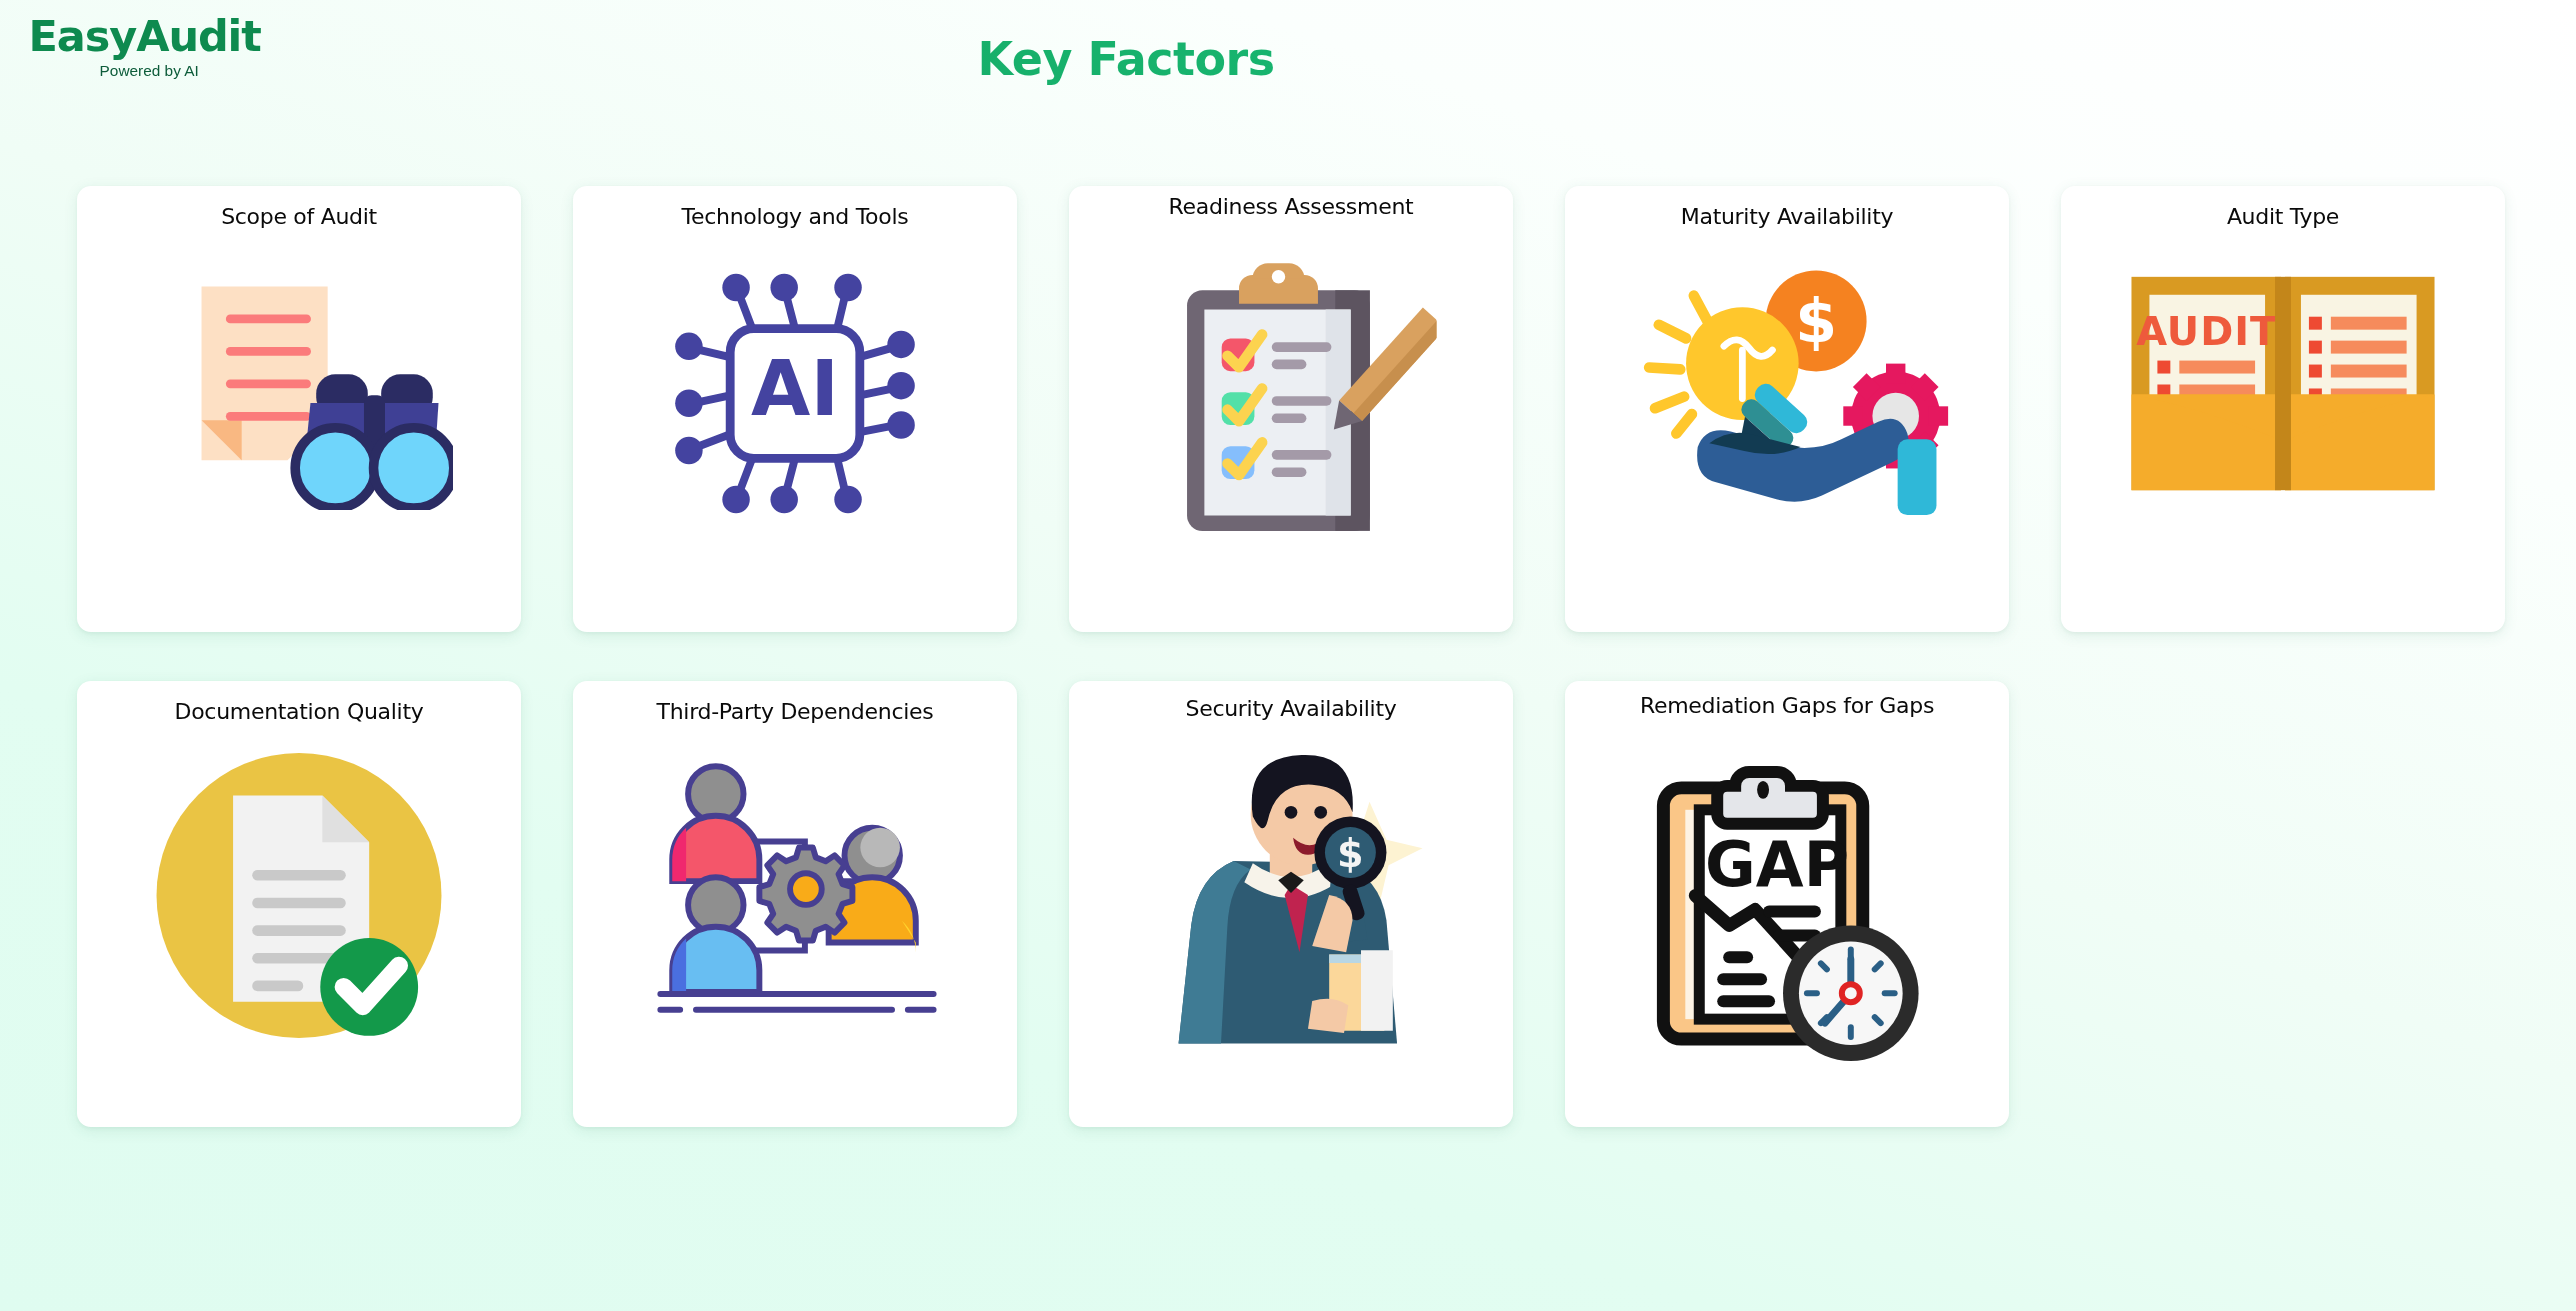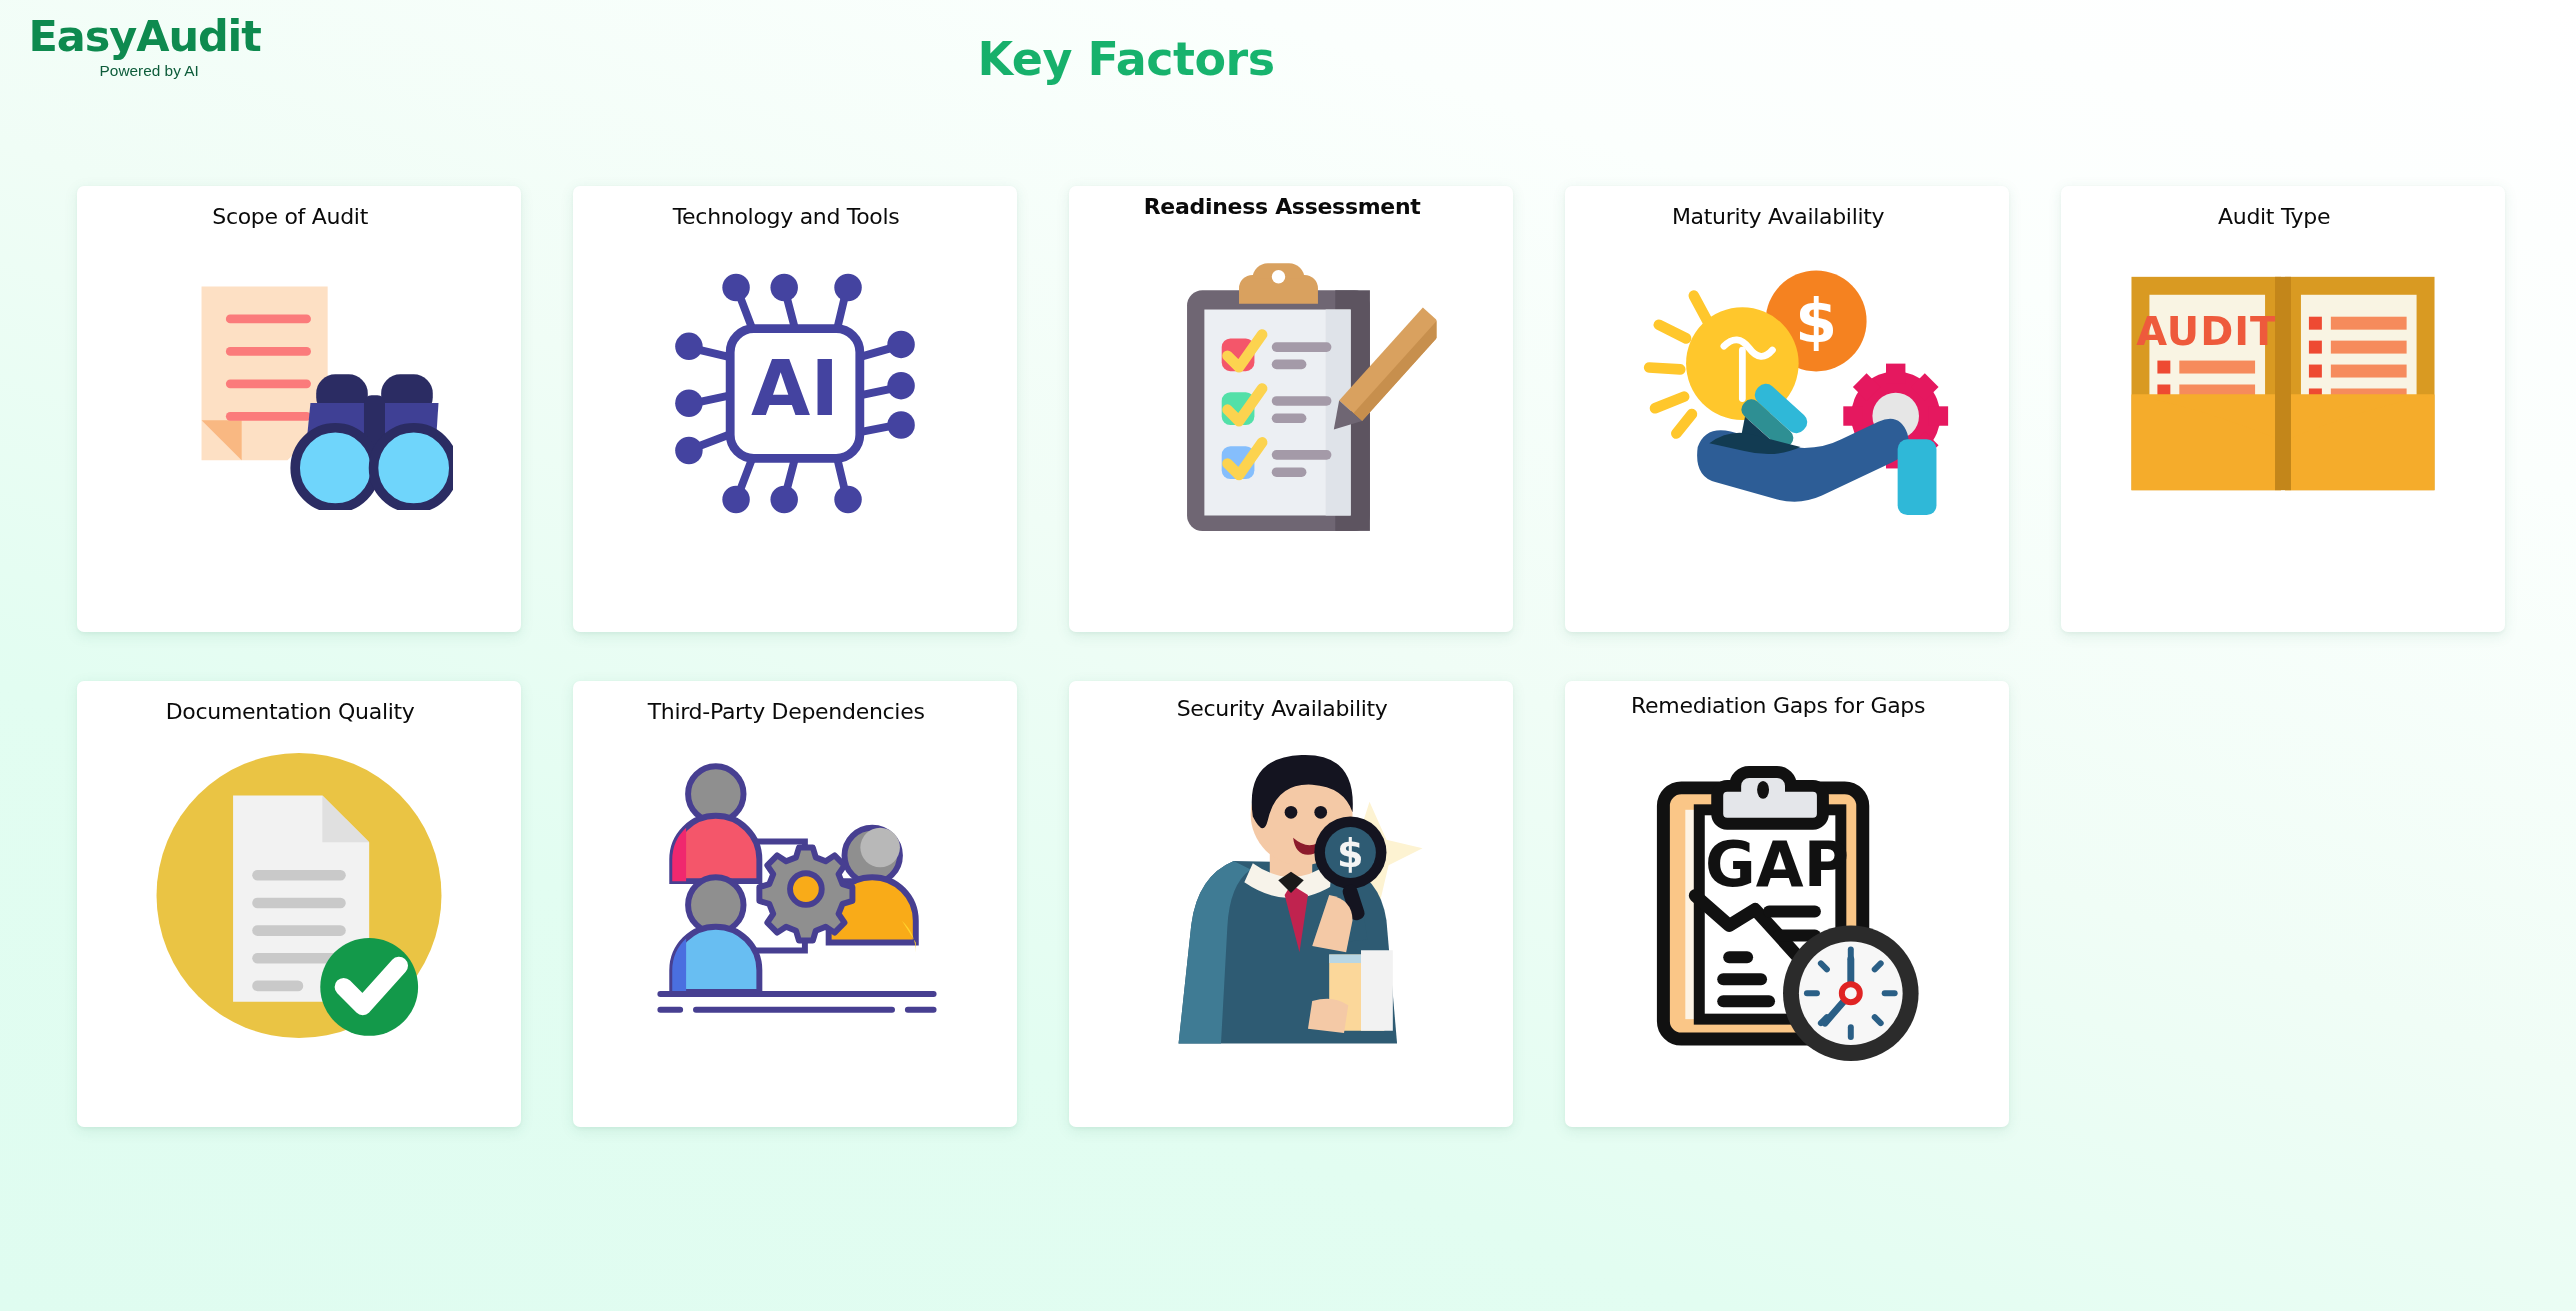--- a/index.html
+++ b/index.html
@@ -48,24 +48,25 @@
     width: 2423px;
     display: grid;
     grid-template-columns: repeat(5, 444px);
     grid-template-rows: 446px 446px;
     column-gap: 52px;
     row-gap: 49px;
   }
 
   .card {
     background: #ffffff;
-    border-radius: 7px;
+    border-radius: 14px;
     box-shadow: 0 3.3px 14.3px rgba(40, 120, 85, 0.10), 0 1.1px 3.3px rgba(40,120,85,0.05);
     position: relative;
     display: flex; flex-direction: column;
+    align-items: center;
     padding-top: 17.6px;
   }
   .card-title {
     font-size: 22px; font-weight: 500; color: #0a0a0a;
     text-align: center; line-height: 1.2;
     width: 96%;
     font-family: "DejaVu Sans", sans-serif;
     letter-spacing: -0.3px;
   }
   .card-icon {
@@ -82,21 +83,21 @@
   .card[data-idx="1"] .card-icon { top: 70px; width: 275px; height: 275px; }
   .card[data-idx="2"] .card-icon { top: 60px; width: 291px; height: 308px; }
   .card[data-idx="3"] .card-icon { top: 69px; width: 286px; height: 286px; }
   .card[data-idx="4"] .card-icon { top: 66px; width: 330px; height: 264px; }
   .card[data-idx="5"] .card-icon { top: 82px; width: 319px; height: 231px; }
   .card[data-idx="6"] .card-icon { top: 71px; width: 297px; height: 286px; }
   .card[data-idx="7"] .card-icon { top: 55px; width: 319px; height: 319px; }
   .card[data-idx="8"] .card-icon { top: 49px; width: 297px; height: 330px; }
   .card[data-idx="9"] .card-icon { top: 67px; width: 308px; height: 319px; }
 
-  .card[data-idx="2"] .card-title { margin-top: -10px; font-weight: bold; }
+  .card[data-idx="2"] .card-title { margin-top: -10px; }
   .card[data-idx="9"] .card-title { margin-top: -5.5px; }
   .card[data-idx="8"] .card-title { margin-top: -2.2px; }
 </style>
 </head>
 <body>
 
 <div id="header">
 
   <div id="logo-block">
     <div id="logo-wordmark">EasyAudit</div>

